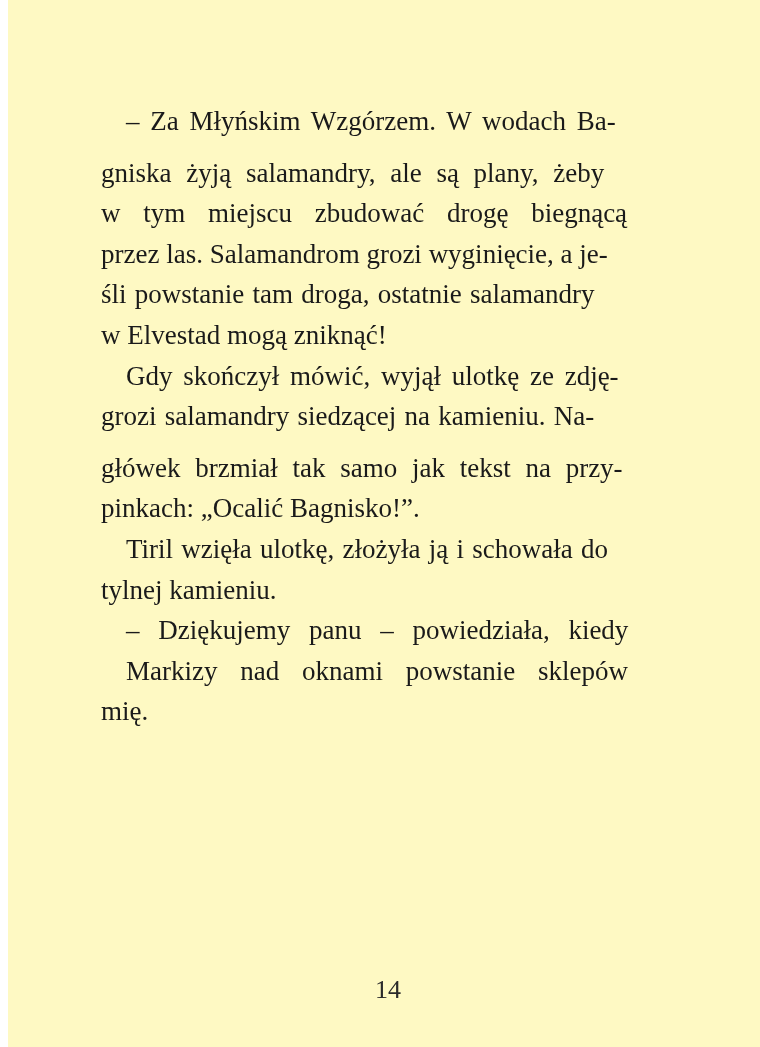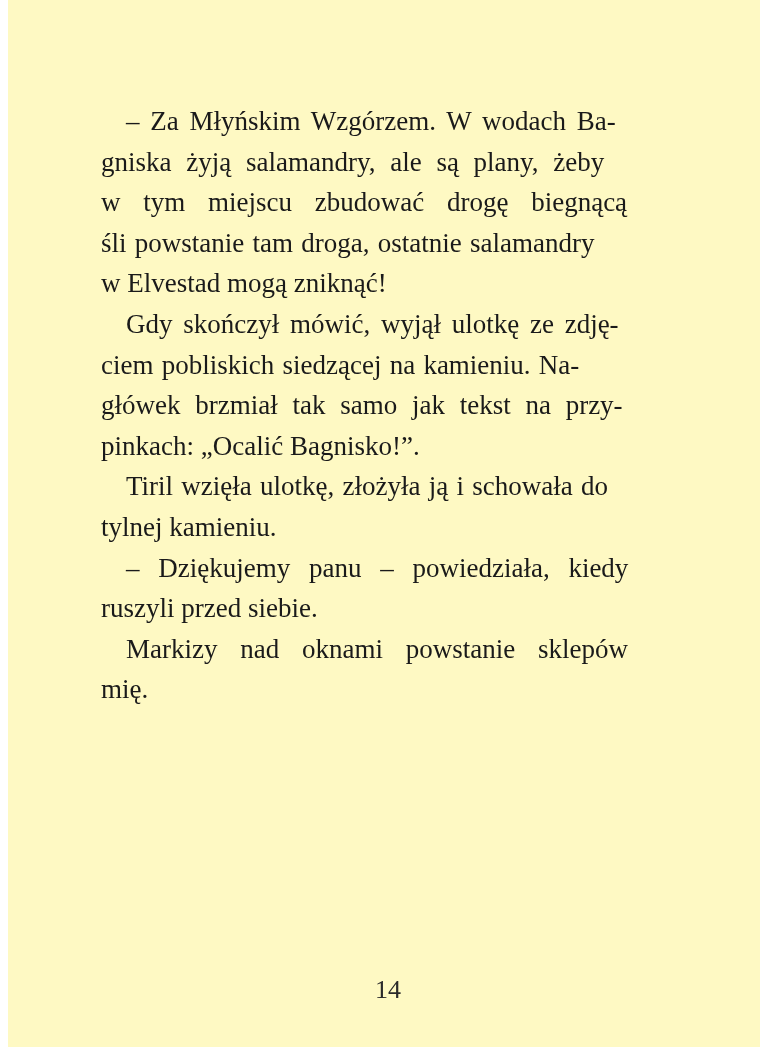--- a/index.html
+++ b/index.html
@@ -40,21 +40,21 @@
     white-space: nowrap;
     letter-spacing: 0;
     color: #1a1a1a;
     display: block;
   }
 
   
   .j  {  }
   .j1 { word-spacing: 1.5px; font-family: Liberation Serif, serif; }
   .j2 { word-spacing: 4px; }
-  .j3 { word-spacing: 8px; }
+  .j3 { word-spacing: 8px; margin-top: 11px; }
   .j4 { word-spacing: 12px; }
   .j5 { word-spacing: 16px; }
   .jn { word-spacing: normal; }   
 
   .indent { padding-left: 25px; }
 
   #page-number {
     position: absolute;
     left: 0;
     top: 975px;
@@ -70,39 +70,39 @@
 <body>
 
 <div id="page">
 
   <div id="text-block">
 
     <div>
       <span class="line j2 indent">– Za Młyńskim Wzgórzem. W wodach Ba-</span>
       <span class="line j3">gniska żyją salamandry, ale są plany, żeby</span>
       <span class="line j5">w tym miejscu zbudować drogę biegnącą</span>
+      <span class="line j">przez las. Salamandrom grozi wyginięcie, a je-</span>
       <span class="line j1">śli powstanie tam droga, ostatnie salamandry</span>
       <span class="line jn">w Elvestad mogą zniknąć!</span>
     </div>
 
     <div>
       <span class="line j2 indent">Gdy skończył mówić, wyjął ulotkę ze zdję-</span>
-      <span class="line j1">ciem pobliskich siedzącej na kamieniu. Na-</span>
+      <span class="line j1">grozi salamandry siedzącej na kamieniu. Na-</span>
       <span class="line j3">główek brzmiał tak samo jak tekst na przy-</span>
       <span class="line jn">pinkach: „Ocalić Bagnisko!”.</span>
     </div>
 
     <div>
       <span class="line j1 indent">Tiril wzięła ulotkę, złożyła ją i schowała do</span>
       <span class="line jn">tylnej kamieniu.</span>
     </div>
 
     <div>
       <span class="line j4 indent">– Dziękujemy panu – powiedziała, kiedy</span>
-      <span class="line jn">ruszyli przed siebie.</span>
     </div>
 
     <div>
       <span class="line j5 indent">Markizy nad oknami powstanie sklepów</span>
       <span class="line jn">mię.</span>
     </div>
 
   </div>
 
   <div id="page-number">14</div>

